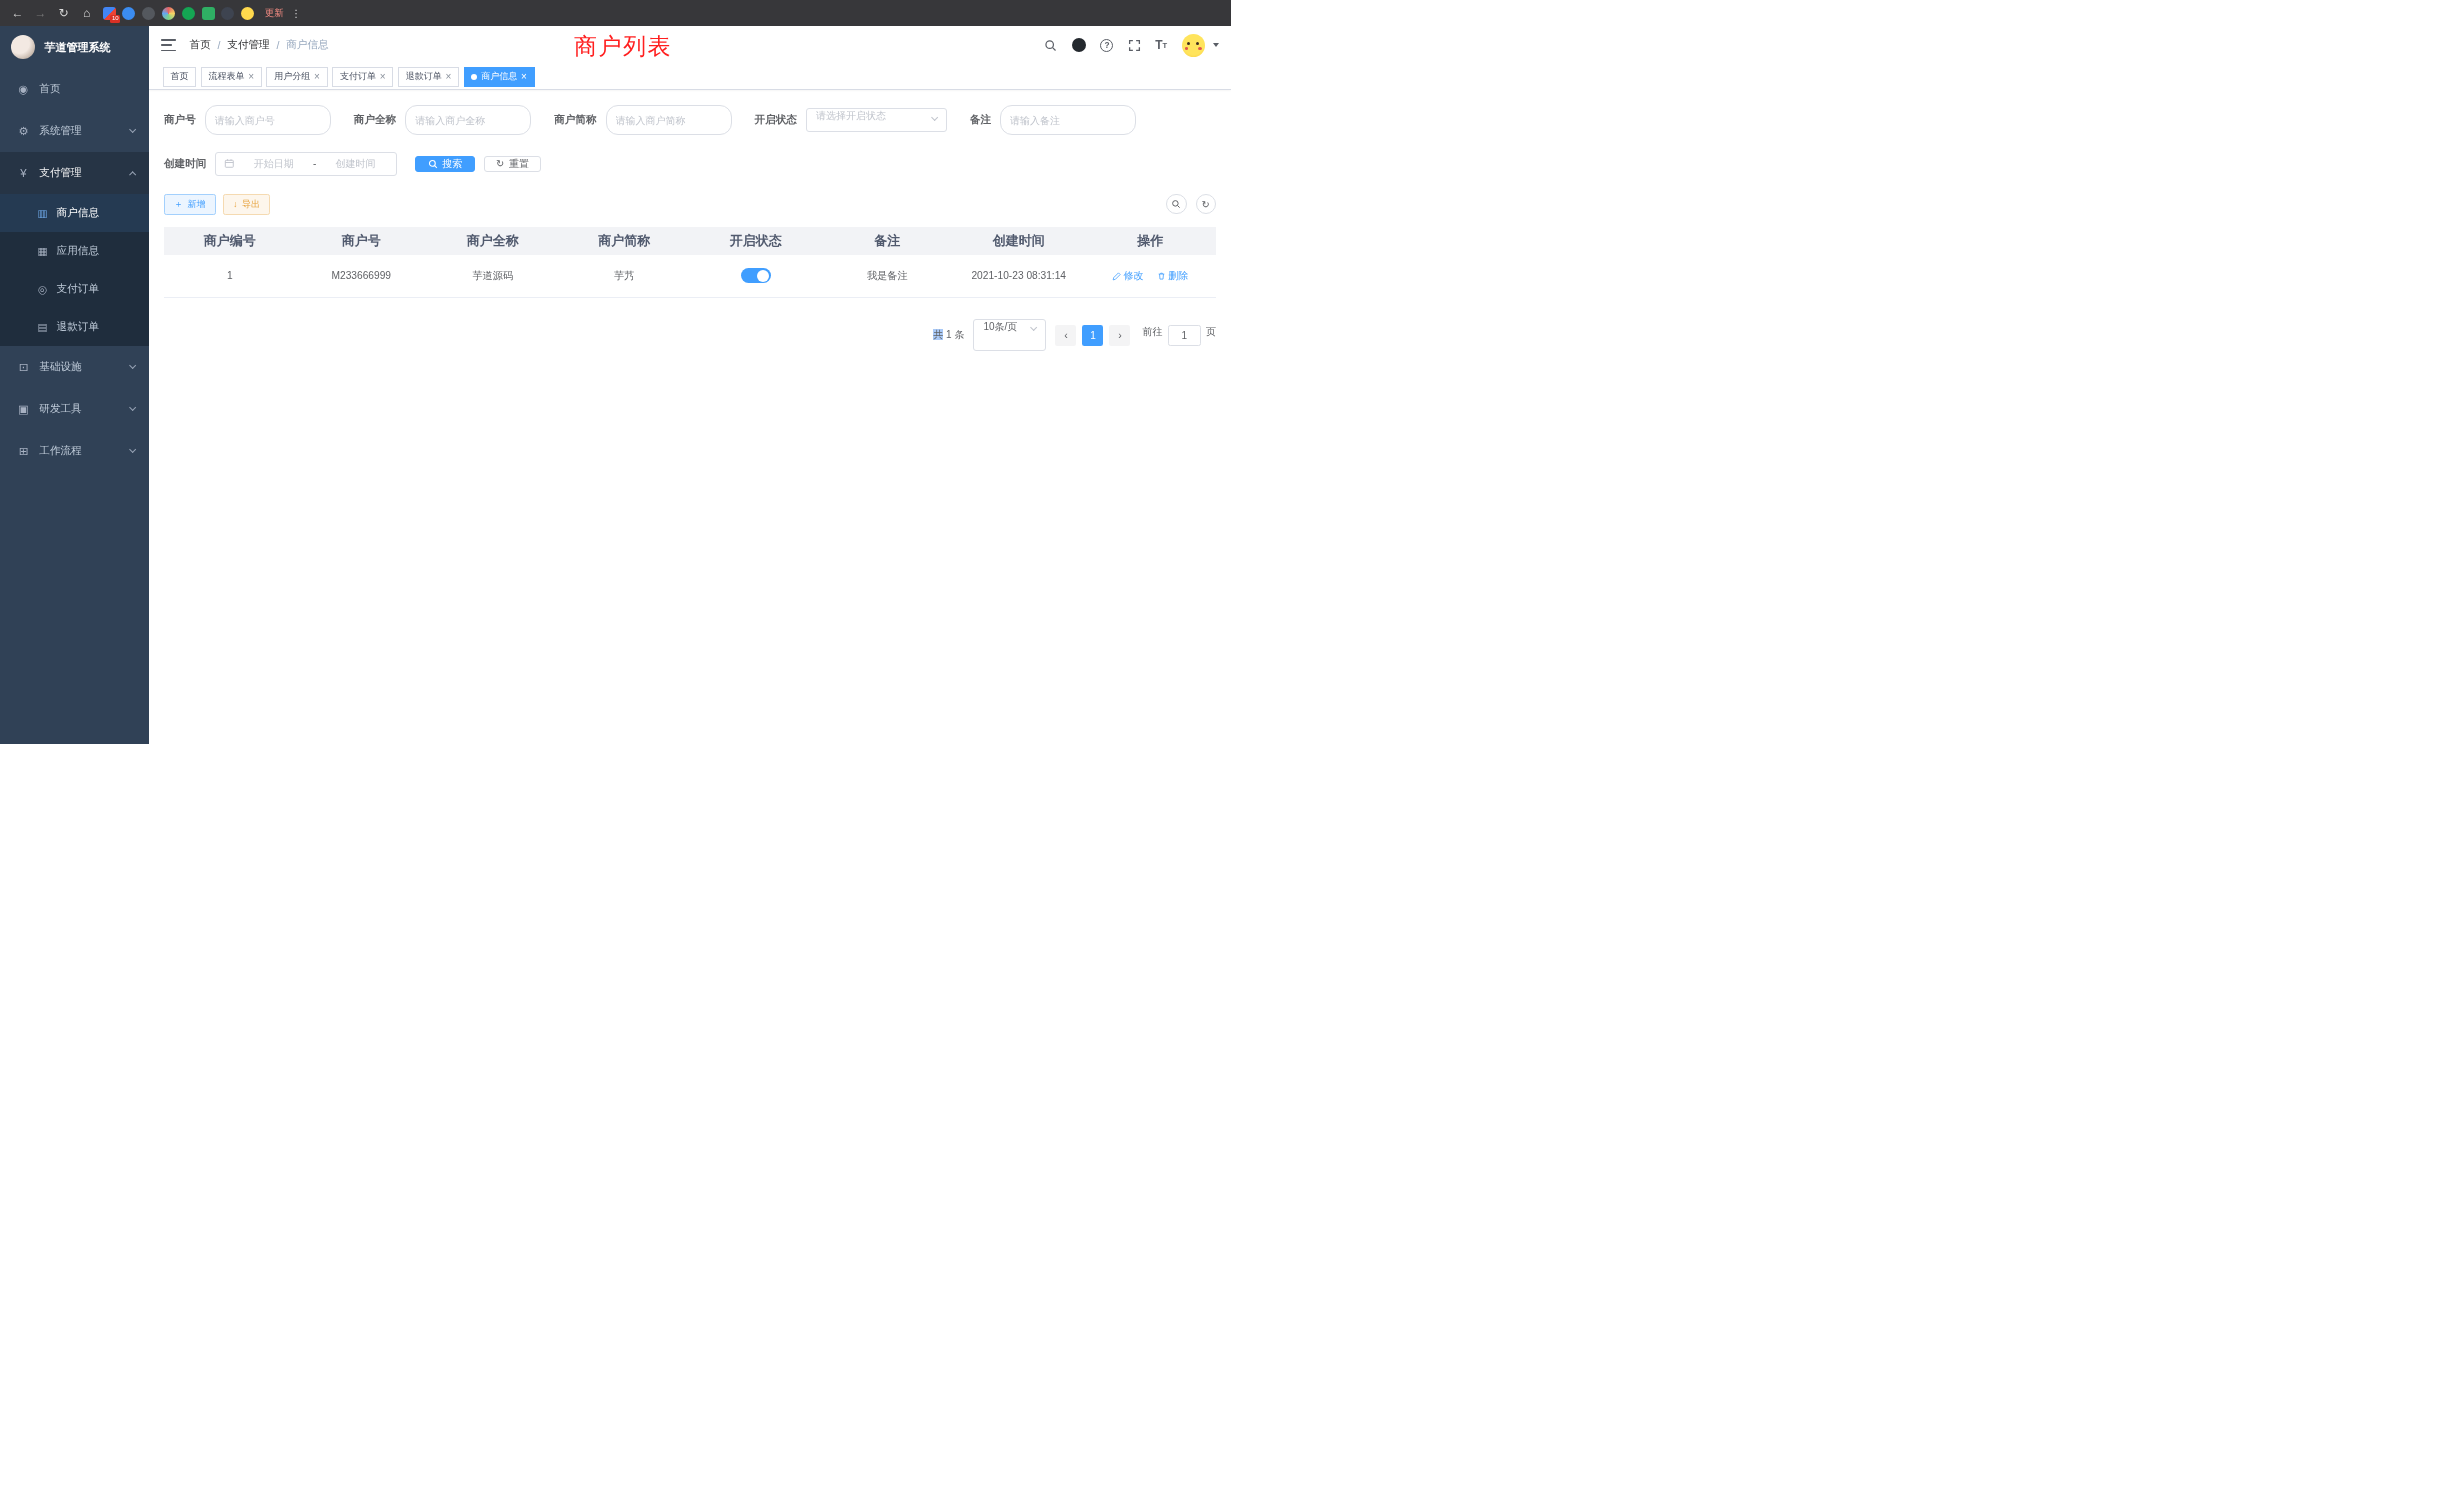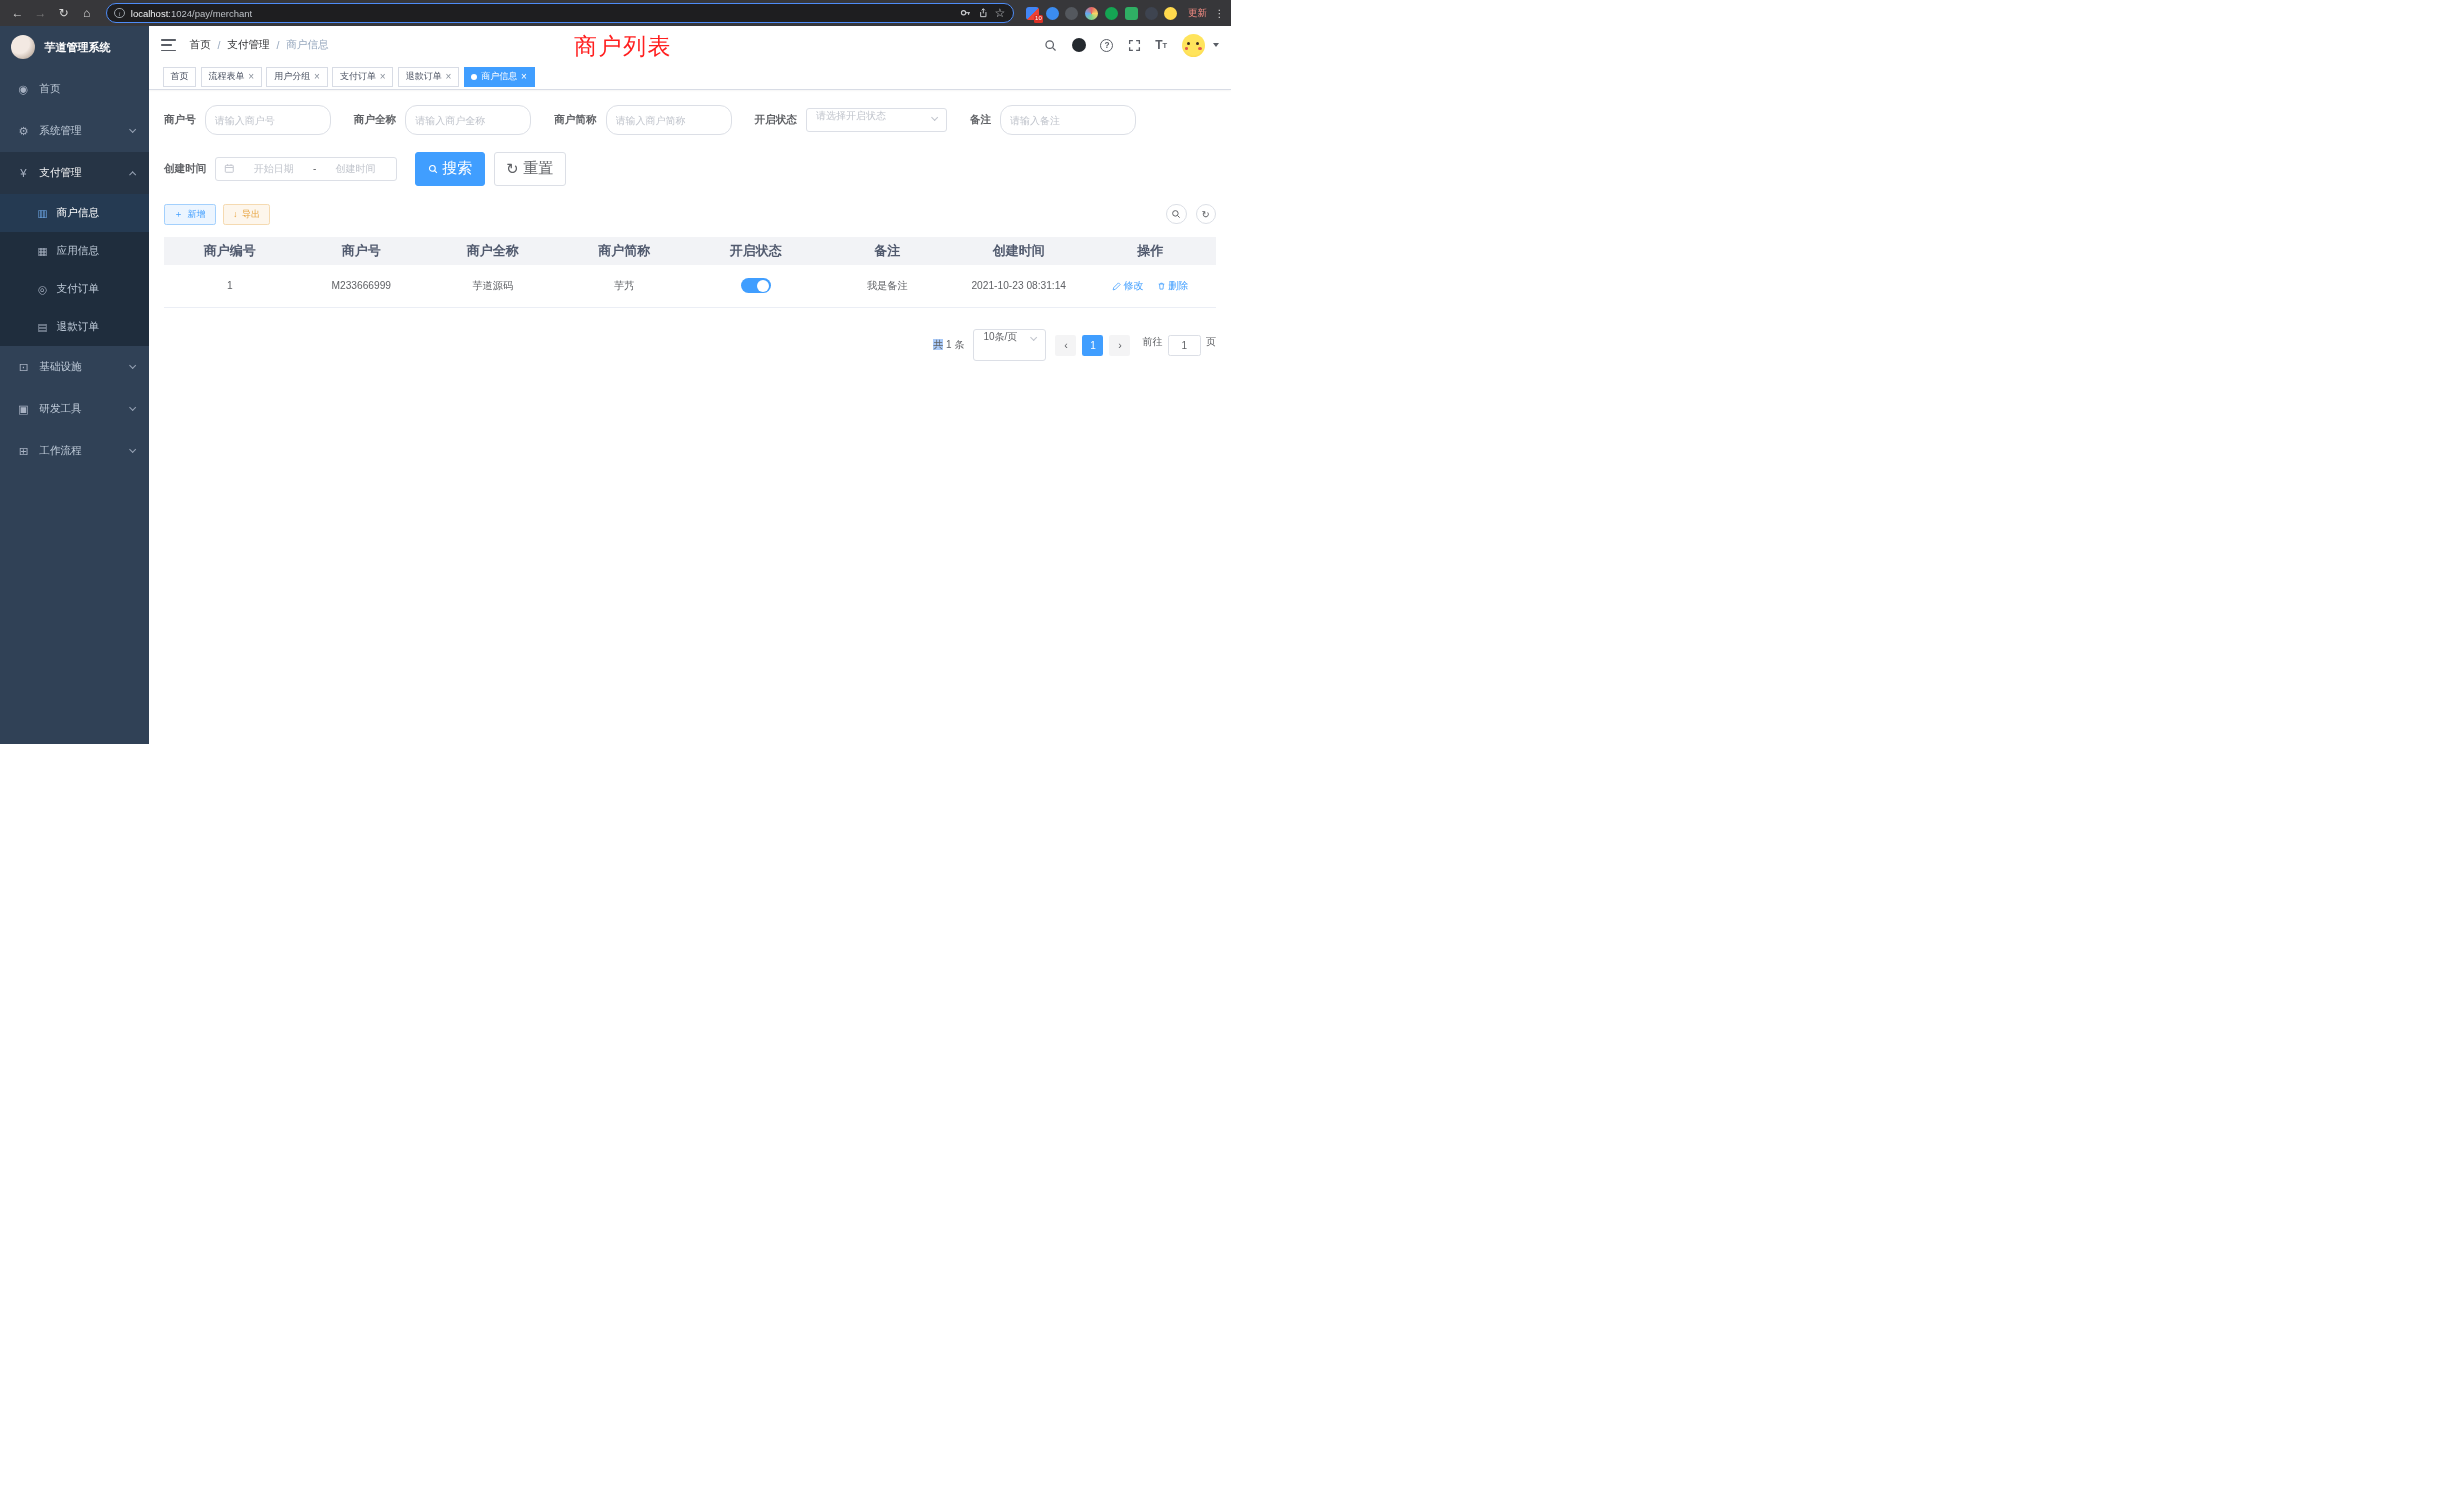--- a/index.html
+++ b/index.html
@@ -99,21 +99,21 @@
   .f-label { font-size:10.6px; color:#606266; font-weight:bold; padding-right:9px; white-space:nowrap; }
   .inp { height:30px; border:0.8px solid #dcdfe6; border-radius:12px; padding:0 9px; font-size:10px;
     color:#606266; outline:none; background:#fff; font-family:inherit; }
   .inp::placeholder { color:#c0c4cc; }
   .sel { height:24px; border:0.8px solid #dcdfe6; border-radius:3px; padding:0 20px 0 9px; font-size:10px;
     color:#c0c4cc; display:flex; align-items:flex-start; position:relative; cursor:pointer; background:#fff; white-space:nowrap; }
   .sel .chev { position:absolute; right:9px; top:8.3px; border-color:#c0c4cc; }
   .daterange { width:182px; height:24px; border:0.8px solid #dcdfe6; border-radius:3px; display:flex;
     align-items:center; padding:0 7.6px; gap:6px; color:#c0c4cc; font-size:10px; cursor:pointer; background:#fff; }
   .daterange .dph { flex:1 1 auto; text-align:center; white-space:nowrap; }
-  .btn { height:34px; border-radius:3px; font-size:15px; display:inline-flex; align-items:center; gap:4.5px;
+  .btn { height:16px; border-radius:3px; font-size:10px; display:inline-flex; align-items:center; gap:4.5px;
     padding:0 11.4px; cursor:pointer; border:0.8px solid #dcdfe6; background:#fff; color:#606266; font-family:inherit; }
   .btn-primary { background:#409eff; border-color:#409eff; color:#fff; }
   .btn-search { margin-left:9px; }
   .btn-reset { margin-left:9px; }
   .toolbar { display:flex; align-items:center; margin-top:18px; }
   .btn-sm { height:21px; font-size:9px; padding:0 9px; border-radius:2.3px; }
   .btn-plain-primary { background:#ecf5ff; border:0.8px solid #a3d0fd; color:#409eff; }
   .btn-plain-warning { background:#fdf6ec; border:0.8px solid #f5dab1; color:#e6a23c; margin-left:7.6px; }
   .toolbar-right { margin-left:auto; display:flex; gap:9px; }
   .circ-btn { width:20.5px; height:20.5px; border-radius:50%; border:0.8px solid #dcdfe6; background:#fff;
@@ -147,39 +147,20 @@
 </style>
 </head>
 <body>
 
 <div class="chrome">
   <div class="nav-btn">←</div>
   <div class="nav-btn disabled">→</div>
   <div class="nav-btn">↻</div>
   <div class="nav-btn">⌂</div>
 
-  <div class="addr">
-    <span class="info-circ">i</span>
-    <span class="url"><span class="host">localhost</span><span class="path">:1024/pay/merchant</span></span>
-    <span class="addr-ic">
-      <svg width="11.4" height="11.4" viewBox="0 0 16 16">
-          <circle cx="5" cy="8" r="3" fill="none" stroke="currentColor" stroke-width="1.6"></circle>
-          <line x1="8" y1="8" x2="14" y2="8" stroke="currentColor" stroke-width="1.6"></line>
-          <line x1="12" y1="8" x2="12" y2="11" stroke="currentColor" stroke-width="1.6"></line>
-        </svg>
-    </span>
-    <span class="addr-ic">
-      <svg width="10.6" height="11.4" viewBox="0 0 16 16">
-          <path d="M4 7v7h8V7" fill="none" stroke="currentColor" stroke-width="1.5"></path>
-          <line x1="8" y1="2" x2="8" y2="9" stroke="currentColor" stroke-width="1.5"></line>
-          <path d="M5.5 4.5 8 2l2.5 2.5" fill="none" stroke="currentColor" stroke-width="1.5"></path>
-        </svg>
-    </span>
-    <span class="addr-ic">☆</span>
-  </div>
 
   <div class="ext-zone">
     <div class="ext sq" style="background:linear-gradient(135deg,#4285f4 50%,#ea4335 50%);">
       <span class="badge">10</span>
     </div>
     <div class="ext" style="background:#3b8cf0;"></div>
     <div class="ext" style="background:#54585e;"></div>
     <div class="ext" style="background:conic-gradient(#e66465,#f6d365,#7bd389,#64a8f0,#e66465);"></div>
     <div class="ext" style="background:#15a553;"></div>
     <div class="ext sq" style="background:#2faf64;"></div>

